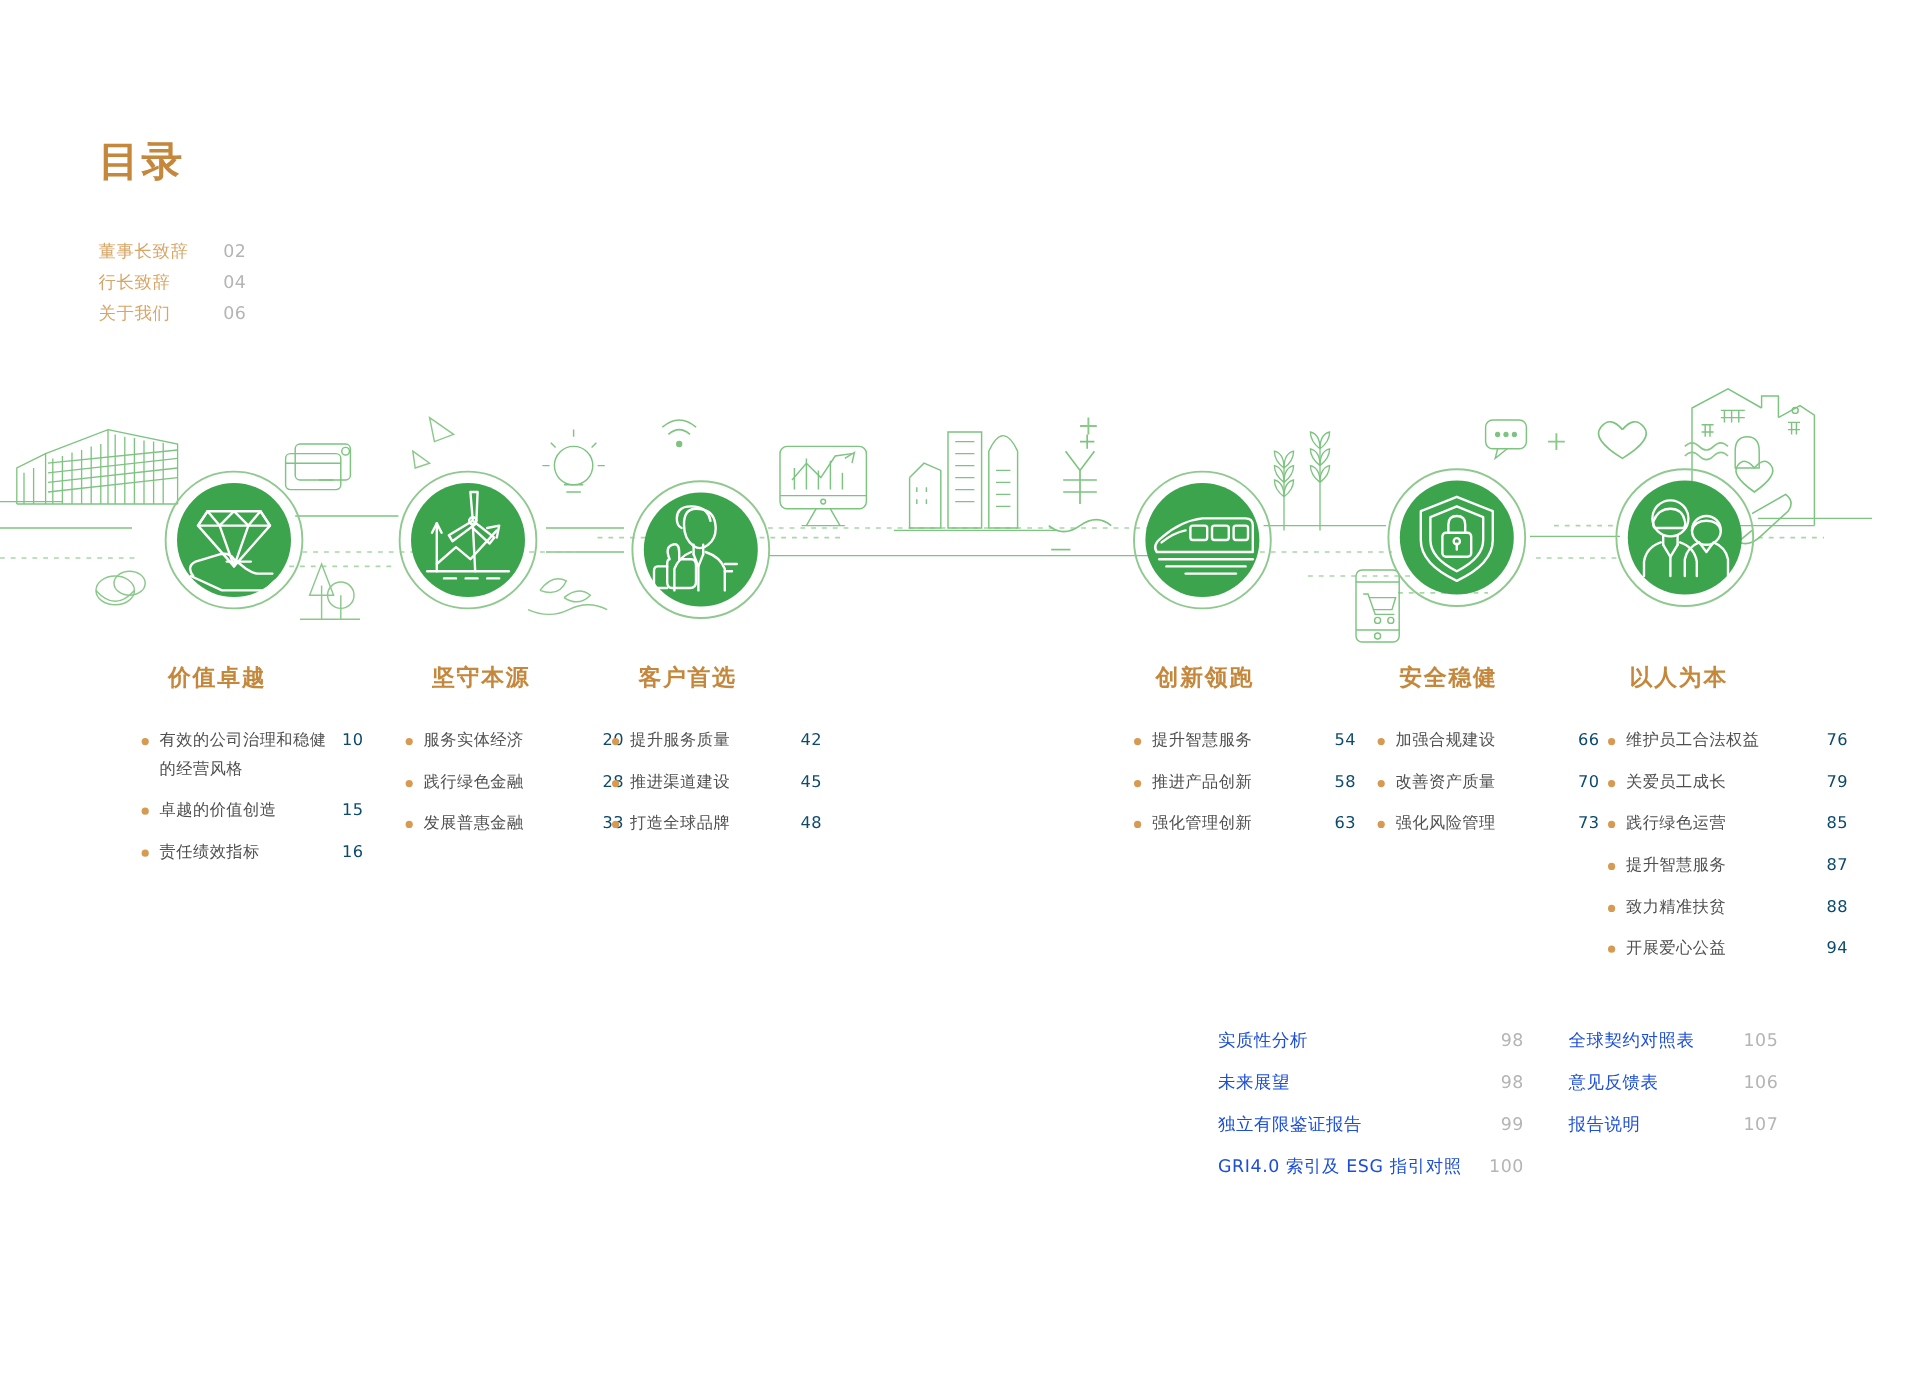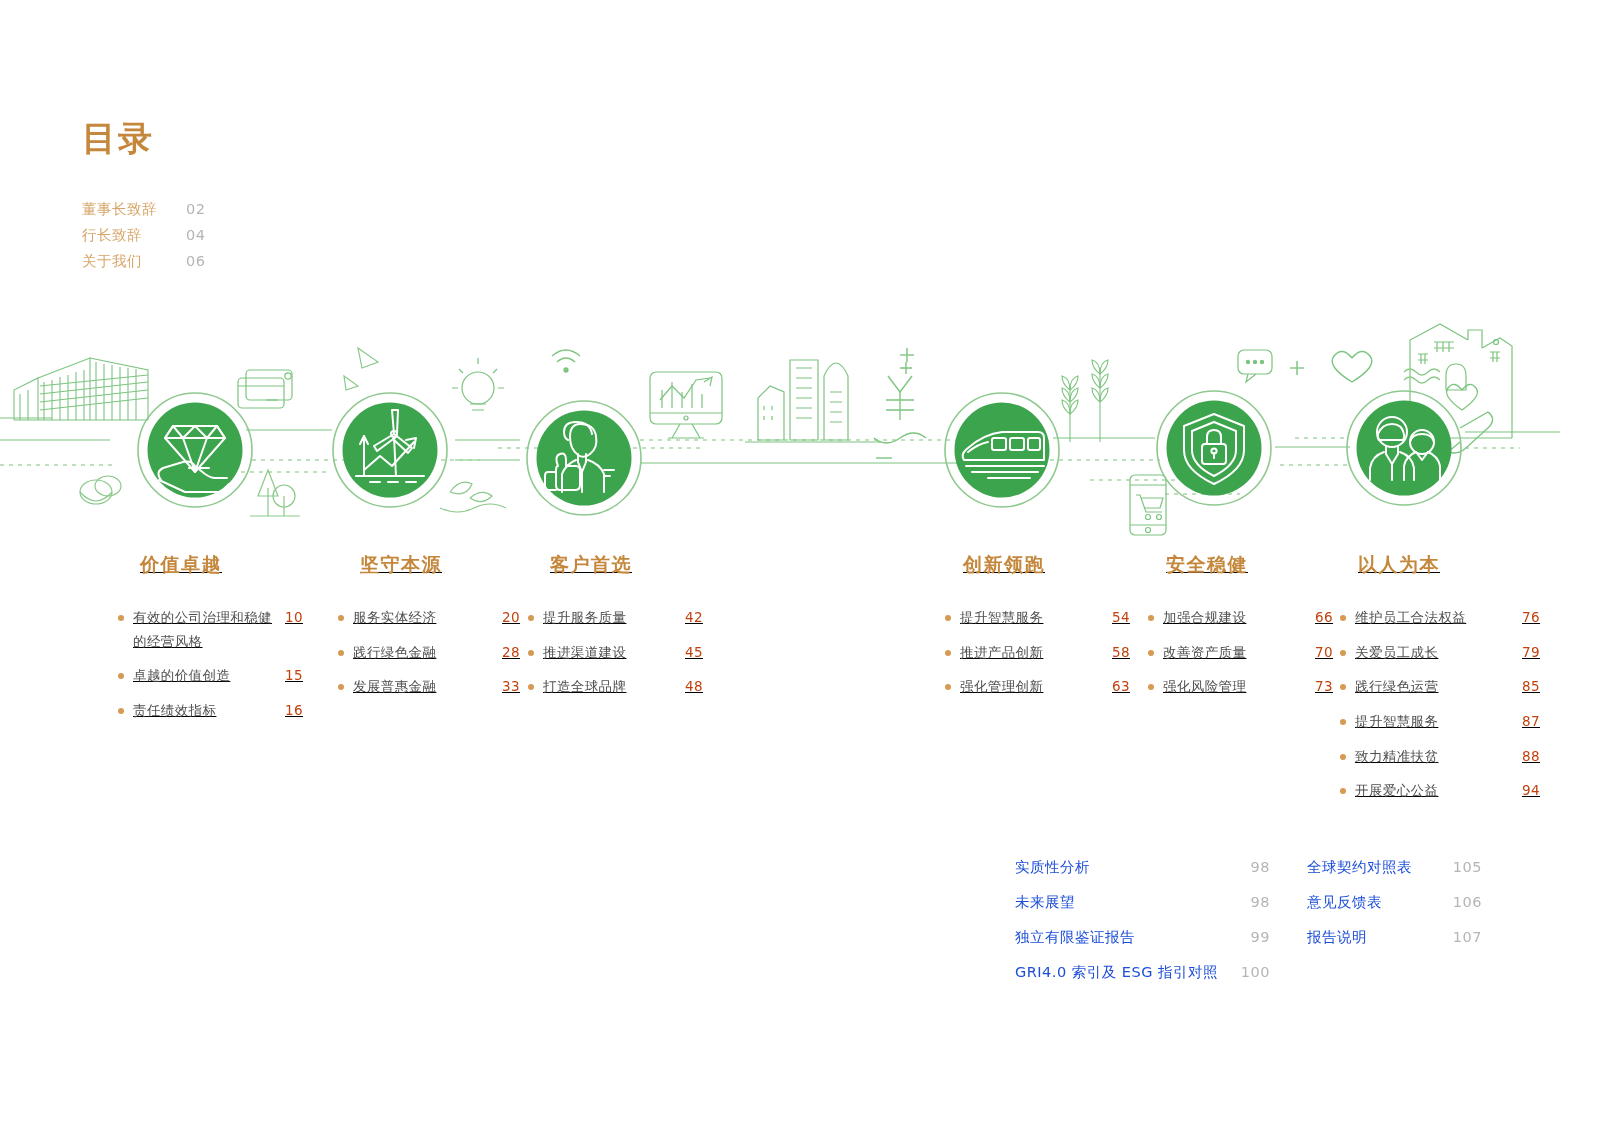--- a/index.html
+++ b/index.html
@@ -21,20 +21,21 @@
   
   .toc-title {
     position: absolute;
     left: 82px;
     top: 118px;
     font-size: 34px;
     font-weight: bold;
     color: #c4873b;
     letter-spacing: 2px;
     line-height: 1.2;
+    font-family: Liberation Mono, monospace;
   }
 
   
   .top-links {
     position: absolute;
     left: 82px;
     top: 200px;
     width: 260px;
   }
   .top-link-row {
@@ -69,21 +70,20 @@
   .columns {
     position: absolute;
     left: 0;
     top: 552px;
     width: 1609px;
     height: 240px;
   }
   .col {
     position: absolute;
     top: 0;
-    text-decoration: underline;
   }
   .col-title {
     font-size: 19px;
     font-weight: bold;
     color: #c4873b;
     letter-spacing: 1.5px;
     margin-bottom: 28px;
     white-space: nowrap;
   }
   .col-item {
@@ -102,36 +102,36 @@
     flex: 0 0 auto;
   }
   .col-item-text {
     font-size: 13.5px;
     color: #4f4f4f;
     letter-spacing: 0.4px;
     flex: 1 1 auto;
   }
   .col-item-page {
     font-size: 13.5px;
-    color: #c2410c;
+    color: #0c4a6e;
     letter-spacing: 0.4px;
     flex: 0 0 auto;
     padding-left: 10px;
   }
 
   
   .col-1 { left: 118px; width: 185px; }
   .col-1 .col-title { margin-left: 22px; }
   .col-1 .col-item-page { width: 28px; }
 
   .col-2 { left: 338px; width: 182px; }
   .col-2 .col-title { margin-left: 22px; }
   .col-2 .col-item-page { width: 28px; }
 
-  .col-3 { left: 528px; width: 175px; }
+  .col-3 { left: 510px; width: 175px; }
   .col-3 .col-title { margin-left: 22px; }
   .col-3 .col-item-page { width: 28px; }
 
   .col-4 { left: 945px; width: 185px; }
   .col-4 .col-title { margin-left: 18px; }
   .col-4 .col-item-page { width: 28px; }
 
   .col-5 { left: 1148px; width: 185px; }
   .col-5 .col-title { margin-left: 18px; }
   .col-5 .col-item-page { width: 28px; }

